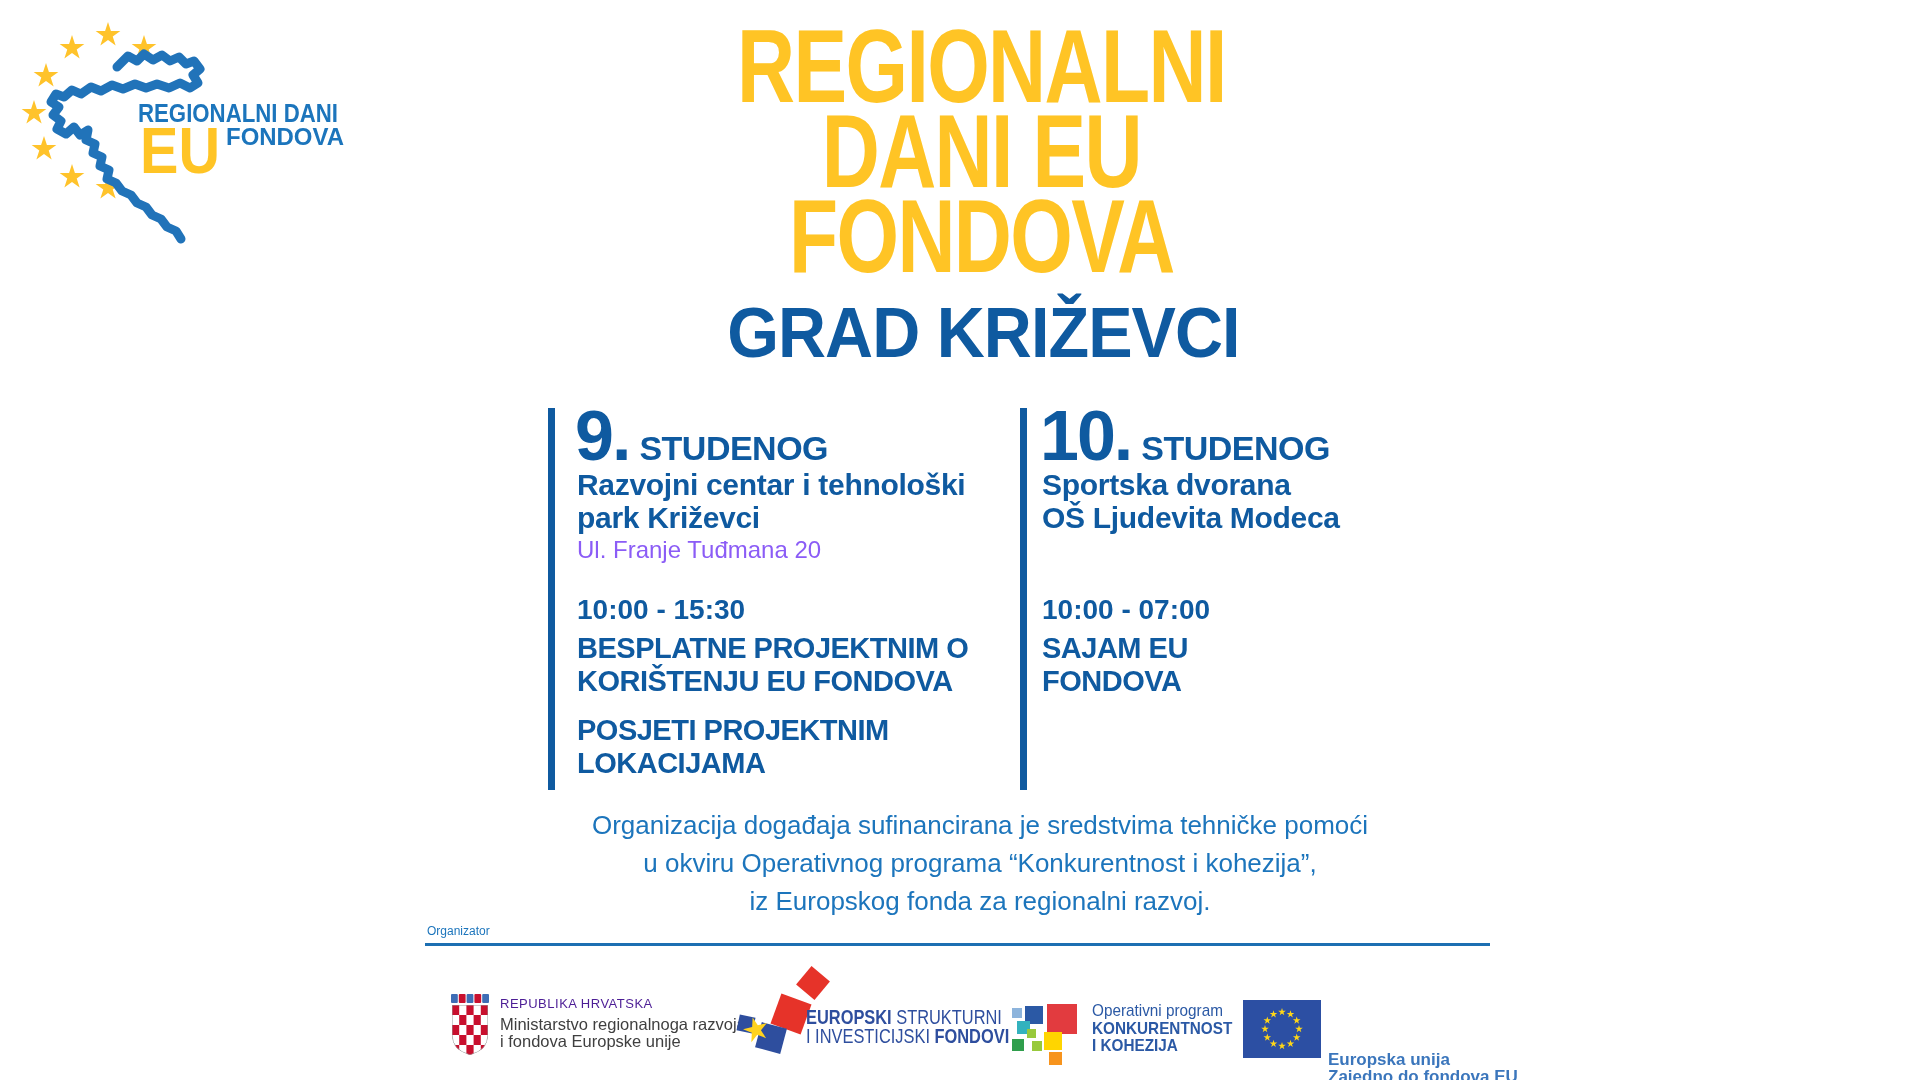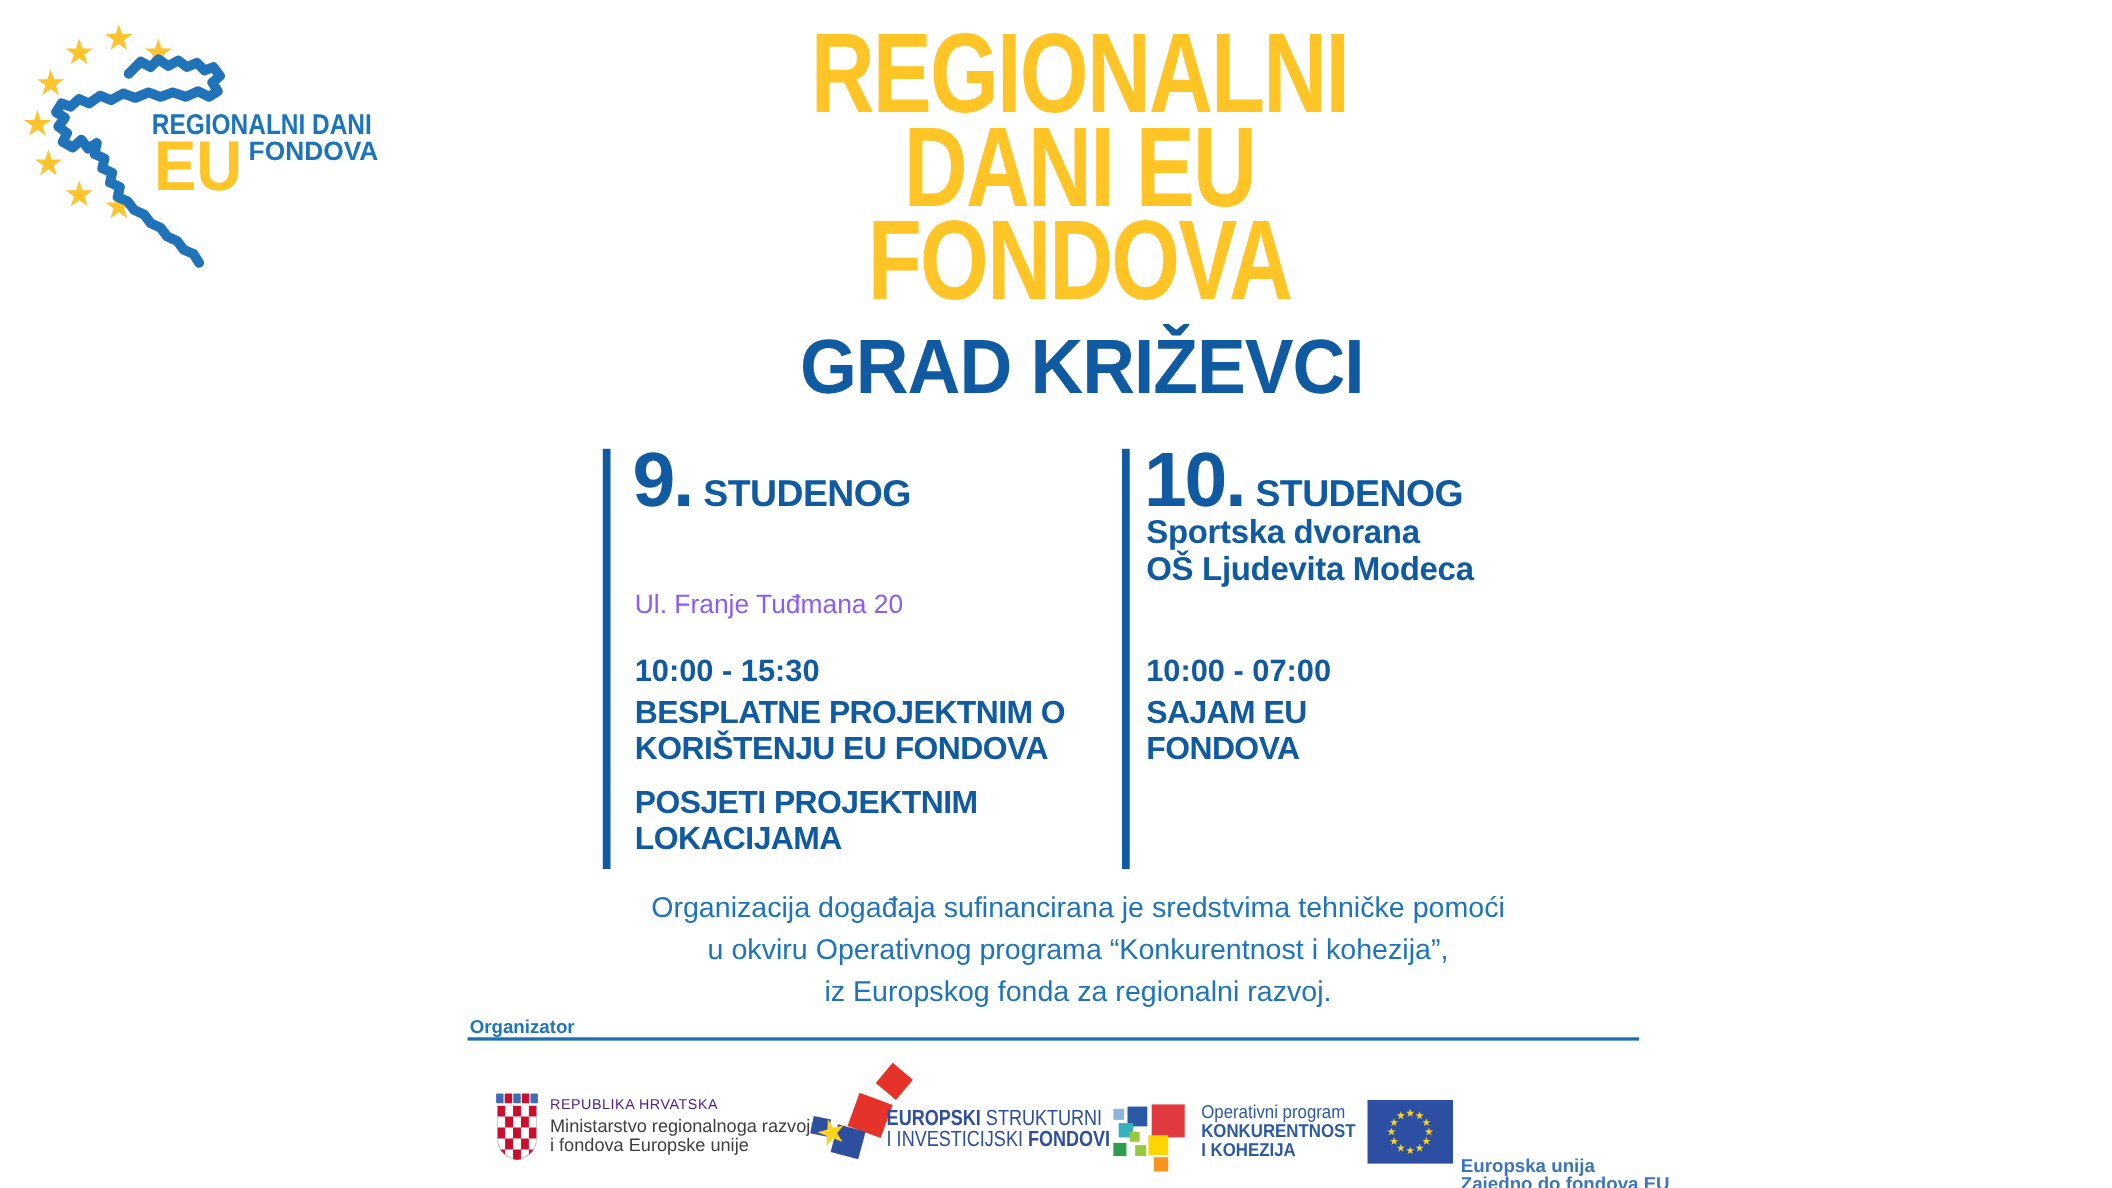--- a/index.html
+++ b/index.html
@@ -28,21 +28,21 @@
   .time{position:absolute;top:190px;left:2px;font-size:28px;font-weight:600;color:#0F5AA0;}
   .activity1{position:absolute;top:228px;left:2px;}
   .activity2{position:absolute;top:310px;left:2px;}
   .activity{font-size:29px;font-weight:800;line-height:33px;color:#0F5AA0;letter-spacing:-0.5px;}
 
   
   .funding{top:806px;left:0;width:1920px;padding-left:20px;text-align:center;
            color:#1C75BC;font-size:26px;line-height:38px;font-weight:400;}
 
   
-  .org-label{top:924px;left:427px;color:#1C75BC;font-size:17px;font-weight:700;}
+  .org-label{top:924px;left:427px;color:#1C75BC;font-size:12px;font-weight:400;}
   .org-line{top:943px;left:425px;width:1065px;height:3px;background:#1C6FB2;}
 
   
   .ministry-text{top:995px;left:500px;}
   .ministry-country{font-size:13px;color:#4c1d95;letter-spacing:0.5px;line-height:18px;}
   .ministry-name{font-size:16.5px;color:#3F3F3F;line-height:16.5px;margin-top:3px;}
   .esif-text{top:1008px;left:806px;color:#2E4E9E;font-size:20px;line-height:19px;
              transform:scaleX(0.82);transform-origin:0 0;white-space:nowrap;}
   .esif-text b{font-weight:700;} .esif-text span{font-weight:400;}
   .opkk-text{top:1002px;left:1092px;color:#2B59A5;font-size:17px;line-height:17.5px;
@@ -100,20 +100,22 @@
   <div class="abs subtitle">GRAD KRIŽEVCI</div>
 
   <div class="abs vbar" style="left:548px"></div>
   <div class="abs vbar" style="left:1020px"></div>
 
   <div class="abs event-col" style="left:575px;width:450px">
     <div class="day-row">
       <span class="day-num">9.</span>
       <span class="day-month">STUDENOG</span>
     </div>
+    <div class="venue preline">Razvojni centar i tehnološki
+park Križevci</div>
     <div class="address">Ul. Franje Tuđmana 20</div>
     <div class="time">10:00 - 15:30</div>
     <div class="activity1 activity preline">BESPLATNE PROJEKTNIM O
 KORIŠTENJU EU FONDOVA</div>
     <div class="activity2 activity preline">POSJETI PROJEKTNIM
 LOKACIJAMA</div>
   </div>
 
   <div class="abs event-col" style="left:1040px;width:380px">
     <div class="day-row">

